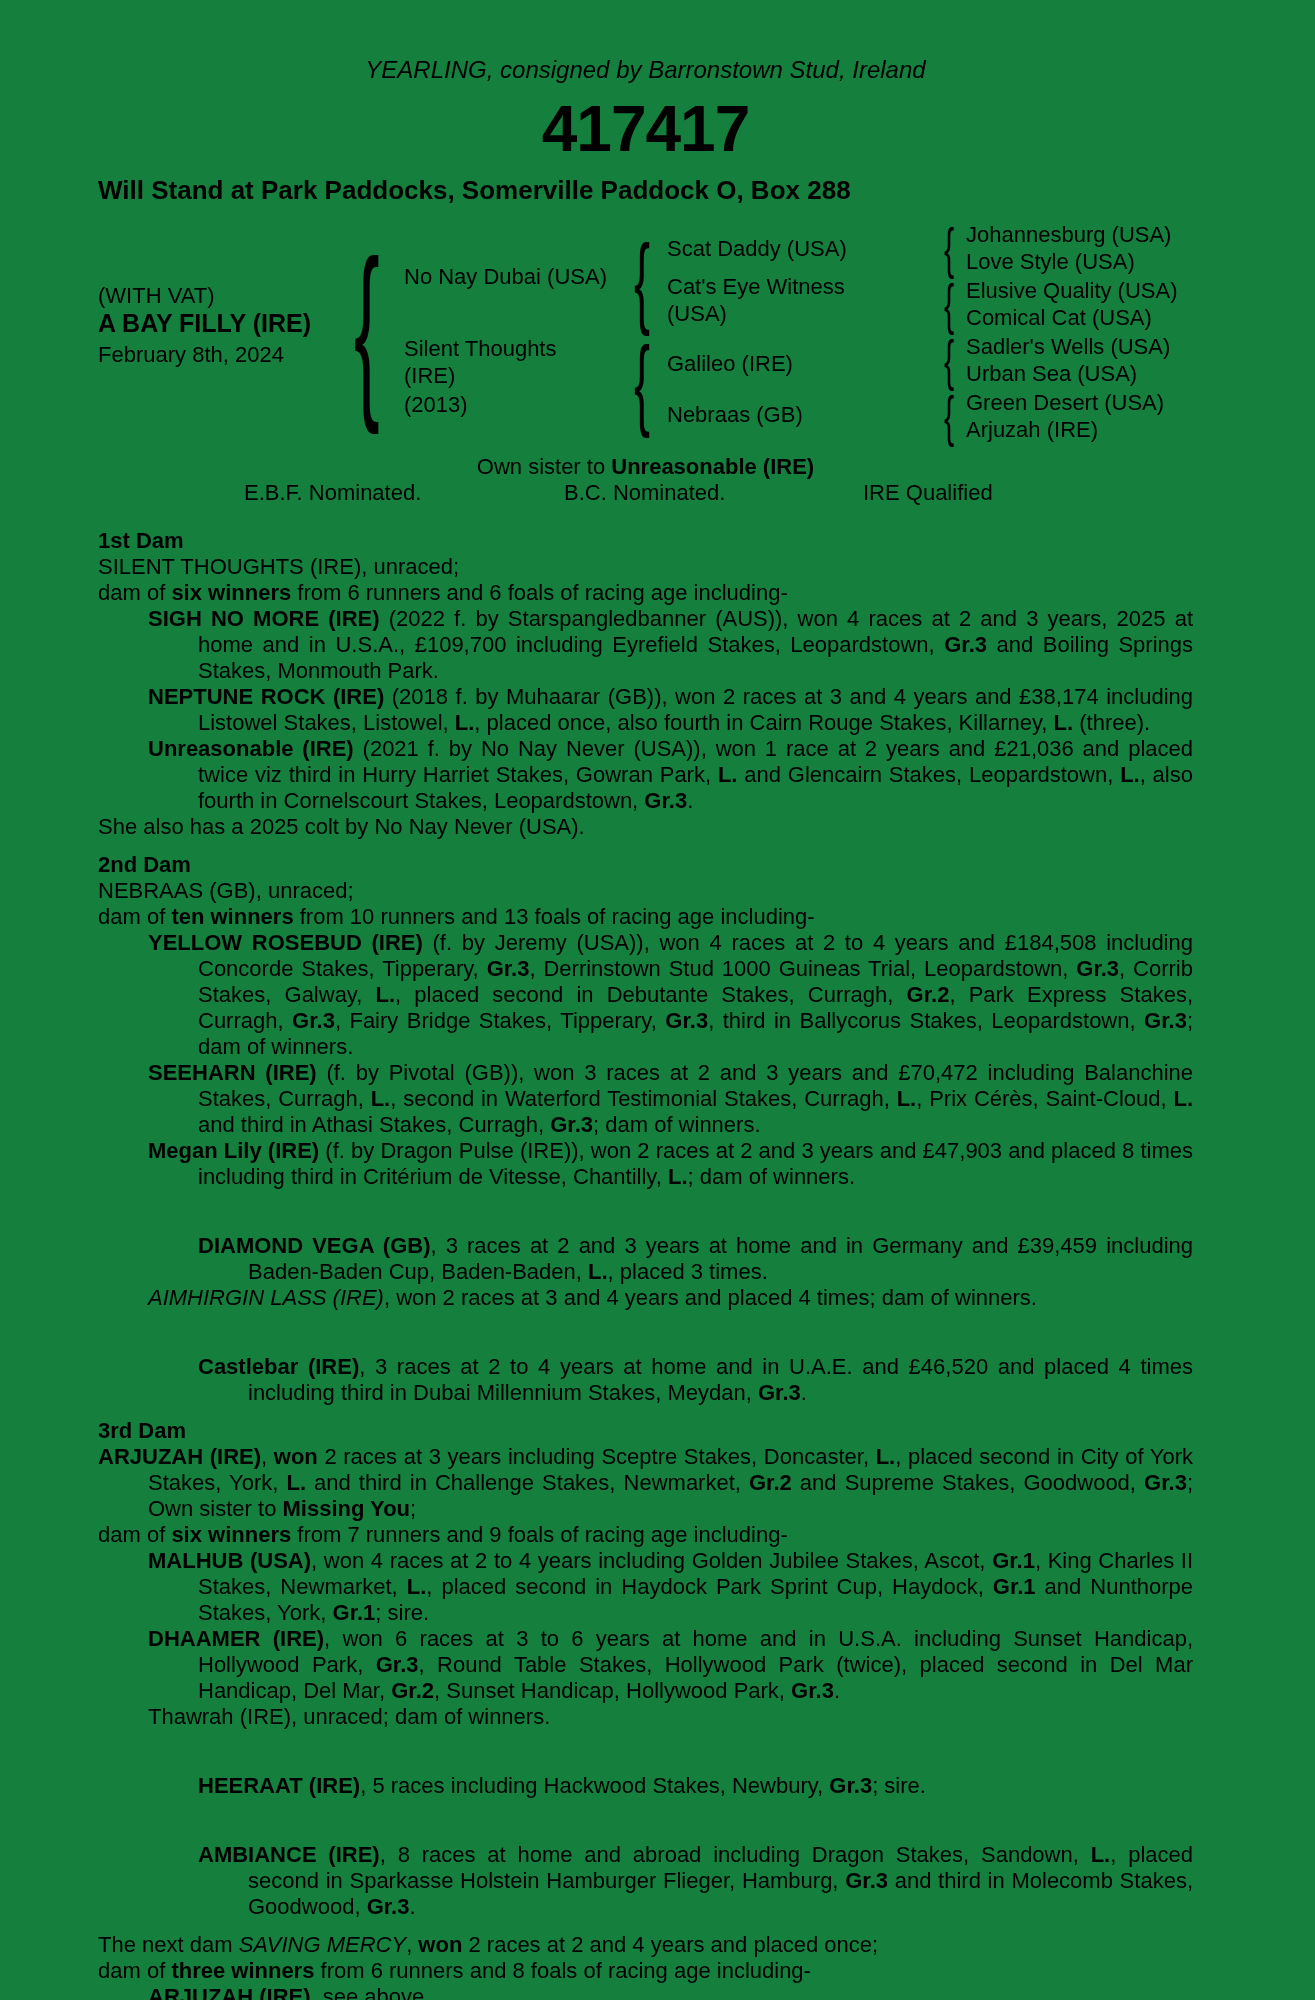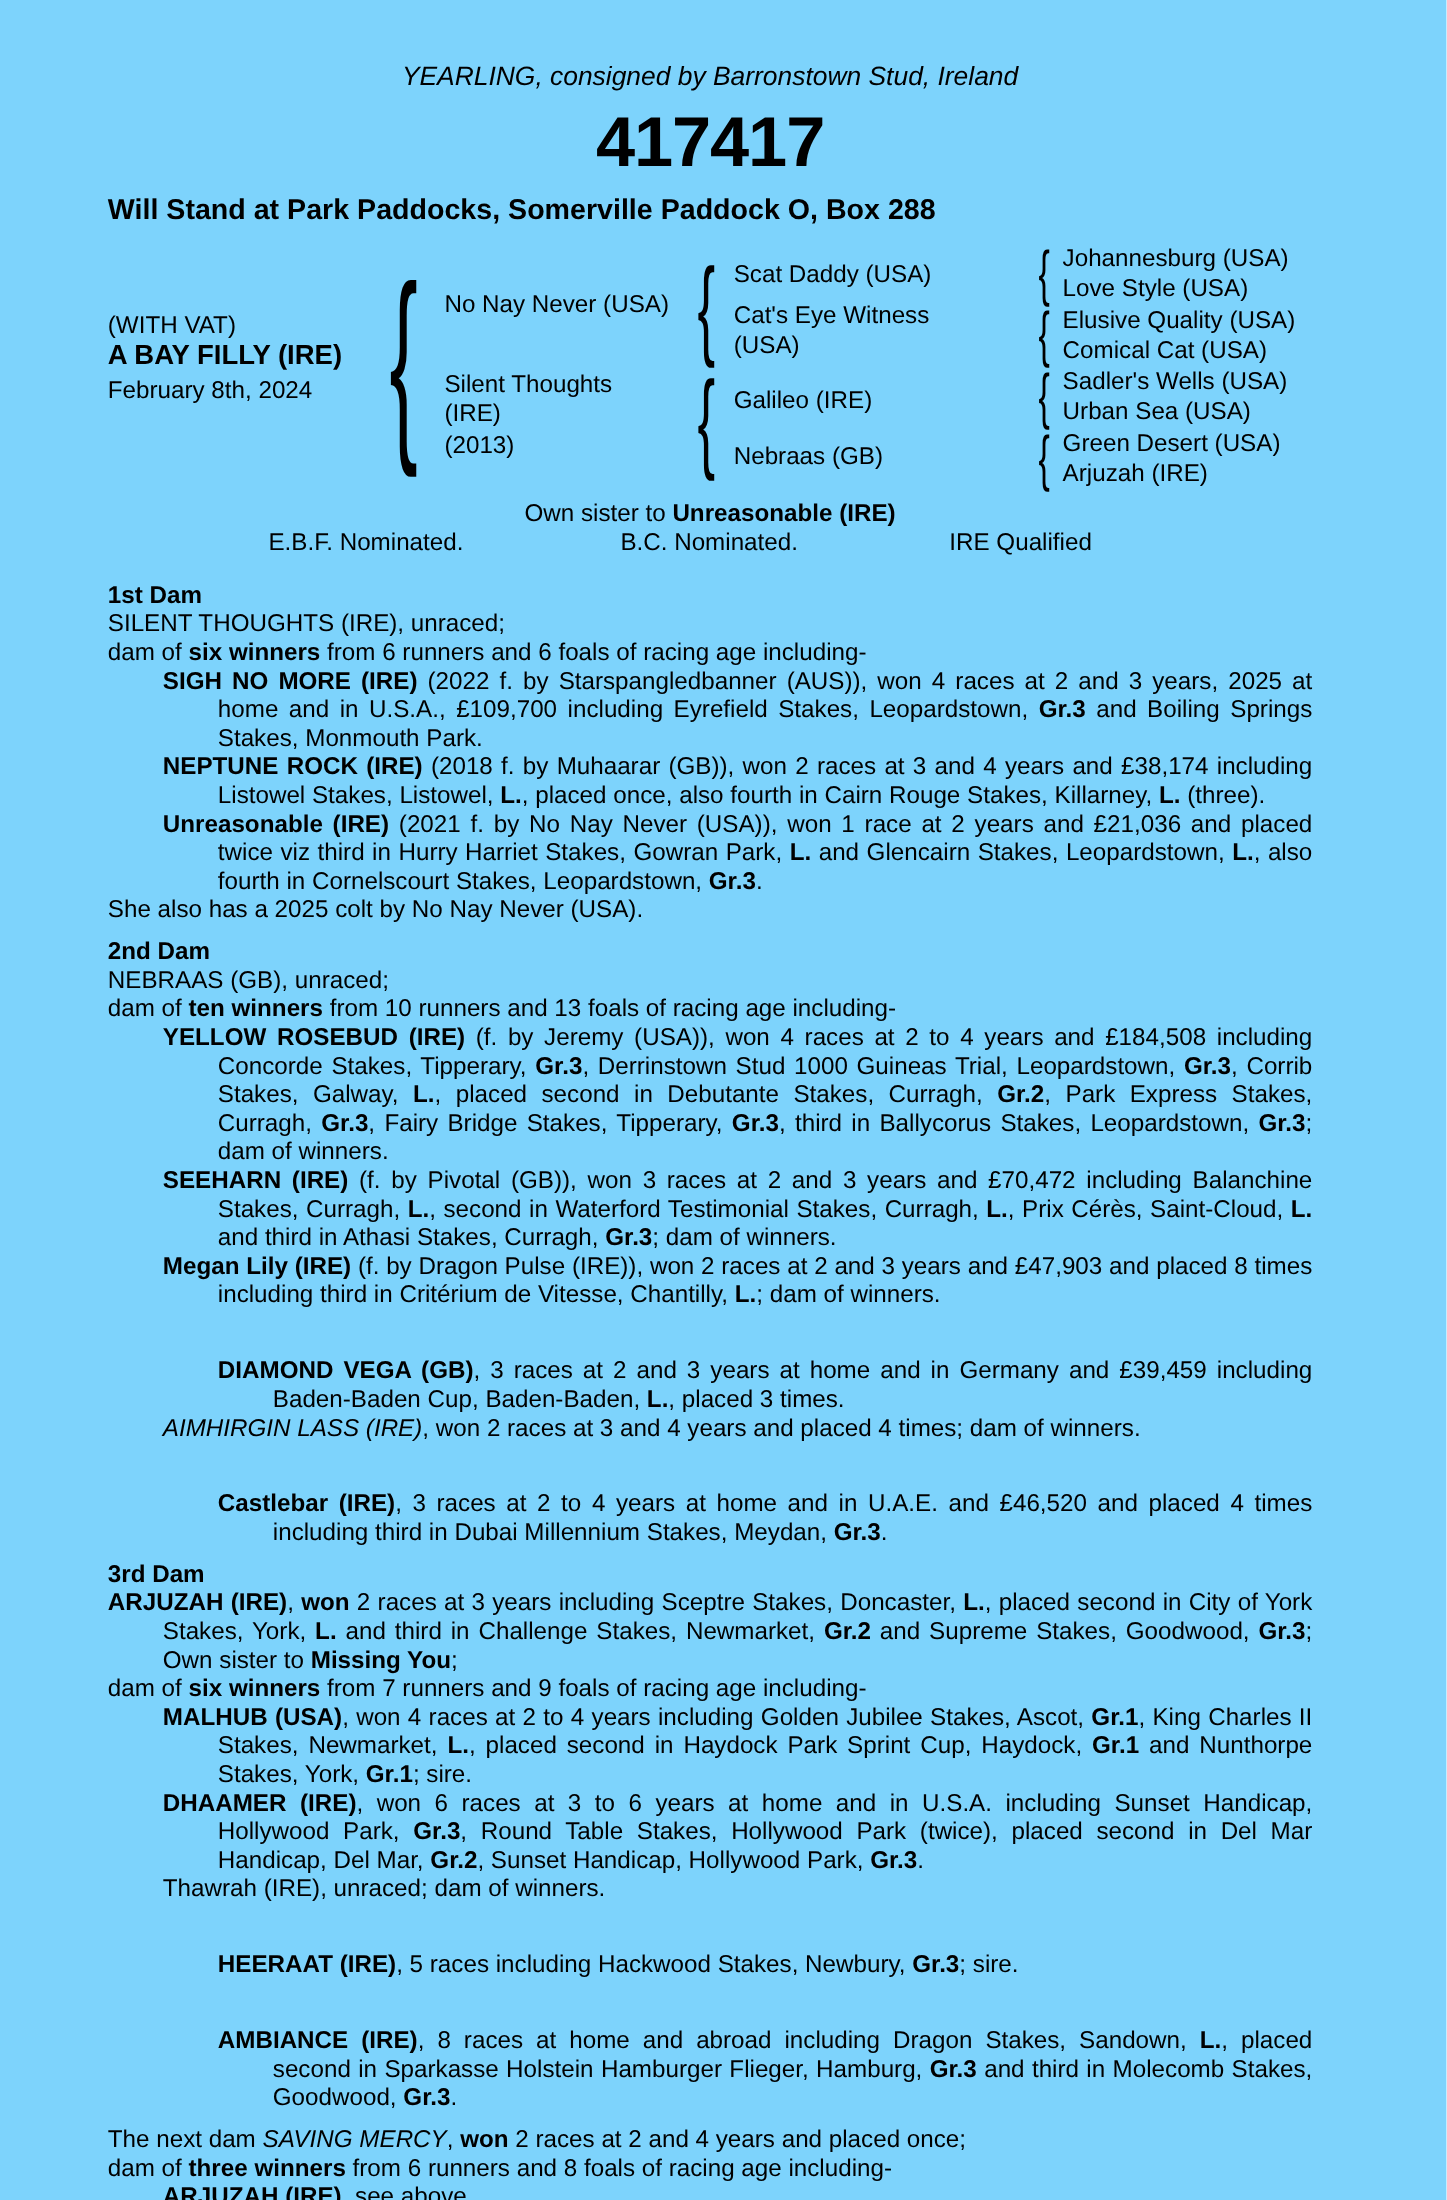--- a/index.html
+++ b/index.html
@@ -2,21 +2,21 @@
 <html><head>
 <meta charset="utf-8">
 <style>
   html,body{margin:0;padding:0;background:#ffffff;}
   body{
     width:1315px;height:2000px;
     font-family:"Liberation Sans","DejaVu Sans",sans-serif;
     color:#000;font-size:22px;line-height:26px;
     -webkit-font-smoothing:antialiased;
   }
-  .page{position:relative;width:1315px;height:2000px;overflow:hidden;background:#7dd3fc;}
+  .page{position:relative;width:1315px;height:2000px;overflow:hidden;background:#15803d;}
   .content{padding:0 122px 0 98px;}
 
   .title{margin-top:56px;text-align:center;font-style:italic;font-size:24px;line-height:28px;}
   .lot-row{display:flex;justify-content:center;margin-top:18px;font-weight:bold;font-size:64px;line-height:54px;letter-spacing:-1px;}
   .stand{margin-top:20px;font-weight:bold;font-size:26px;line-height:28px;}
 
   
   .pedigree{position:relative;margin-top:14px;height:236px;font-size:22px;line-height:27px;}
   .pedigree .abs{position:absolute;white-space:nowrap;}
   .pedigree .wrap{white-space:normal;}
@@ -69,21 +69,21 @@
       <span class="abs" style="left:0;top:123px;">February 8th, 2024</span>
 
       <span class="brace main">{</span>
       <span class="brace half1">{</span>
       <span class="brace half2">{</span>
       <span class="brace q1">{</span>
       <span class="brace q2">{</span>
       <span class="brace q3">{</span>
       <span class="brace q4">{</span>
 
-      <span class="abs" style="left:306px;top:45px;">No Nay Never (USA)</span>
+      <span class="abs" style="left:306px;top:45px;">No Nay Dubai (USA)</span>
       <span class="abs wrap" style="left:306px;top:117px;width:205px;">Silent Thoughts (IRE)</span>
       <span class="abs" style="left:306px;top:173px;">(2013)</span>
 
       <span class="abs" style="left:569px;top:17px;">Scat Daddy (USA)</span>
       <span class="abs wrap" style="left:569px;top:55px;width:220px;">Cat's Eye Witness (USA)</span>
       <span class="abs" style="left:569px;top:132px;">Galileo (IRE)</span>
       <span class="abs" style="left:569px;top:183px;">Nebraas (GB)</span>
 
       <span class="abs" style="left:868px;top:3px;">Johannesburg (USA)</span>
       <span class="abs" style="left:868px;top:30px;">Love Style (USA)</span>

